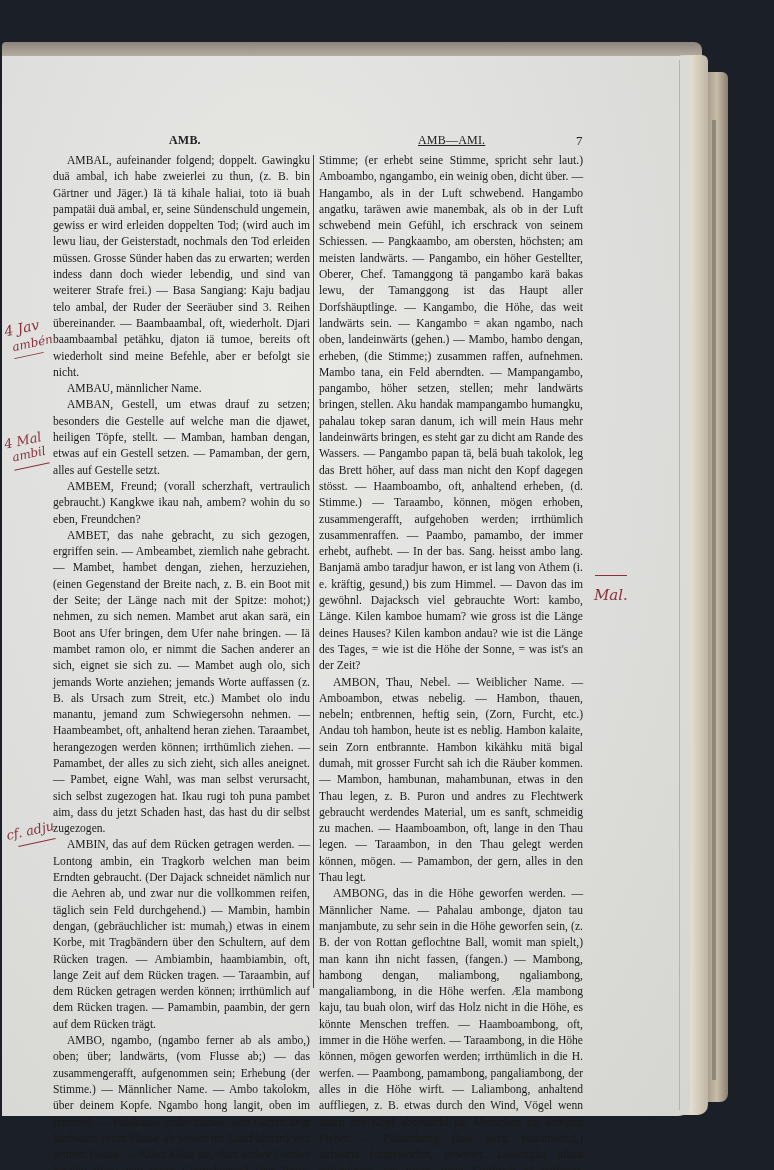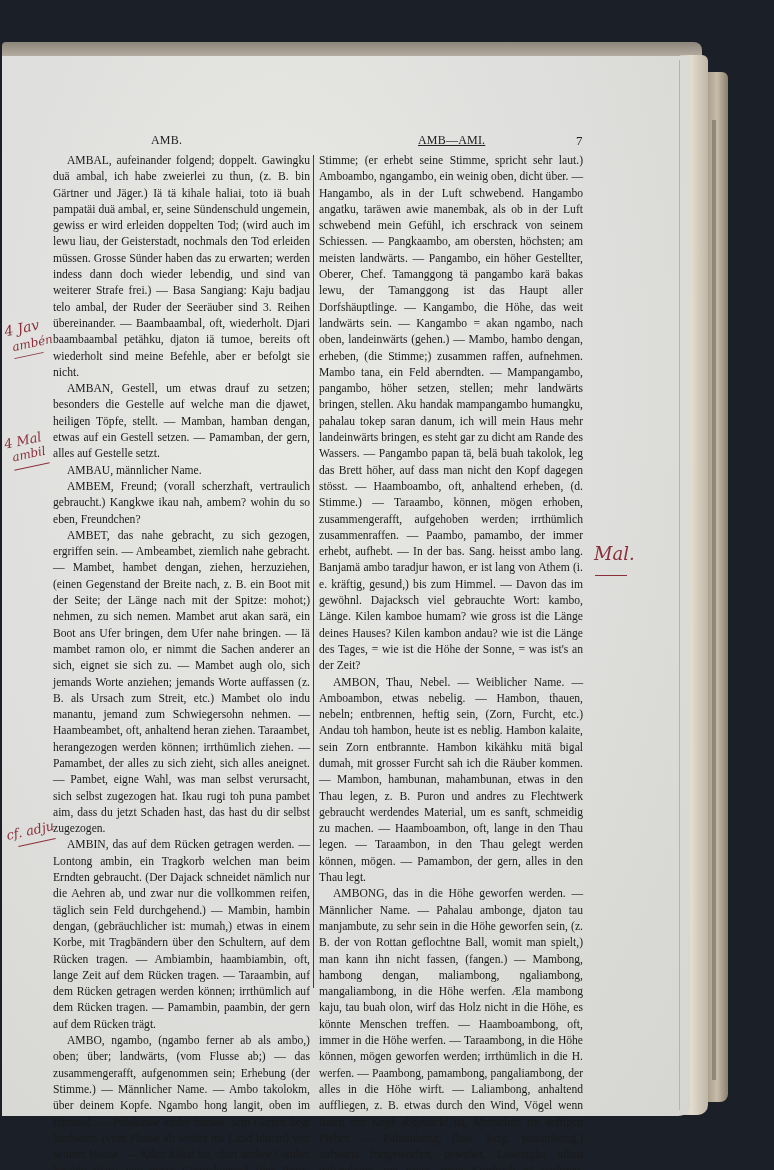--- a/index.html
+++ b/index.html
@@ -46,30 +46,30 @@
 <body>
 
 <div class="book-top"></div>
 <div class="stack-2"></div>
 <div class="stack-1"></div>
 <div class="stack-shade"></div>
 
 <div class="page"></div>
 <div class="page-inner-line"></div>
 
-<div class="running-head" style="left:151px;">AMB.</div>
+<div class="running-head" style="left:169px;font-weight:bold;">AMB.</div>
 <div class="running-head" style="left:418px;text-decoration:underline;">AMB—AMI.</div>
 <div class="running-head" style="left:576px;font-size:13px;">7</div>
 
 <div class="col-rule"></div>
 
 <div class="col col-left">
   <p>AMBAL, aufeinander folgend; doppelt. Gawingku duä ambal, ich habe zweierlei zu thun, (z. B. bin Gärtner und Jäger.) Iä tä kihale haliai, toto iä buah pampatäi duä ambal, er, seine Sündenschuld ungemein, gewiss er wird erleiden doppelten Tod; (wird auch im lewu liau, der Geisterstadt, nochmals den Tod erleiden müssen. Grosse Sünder haben das zu erwarten; werden indess dann doch wieder lebendig, und sind van weiterer Strafe frei.) — Basa Sangiang: Kaju badjau telo ambal, der Ruder der Seeräuber sind 3. Reihen übereinander. — Baambaambal, oft, wiederholt. Djari baambaambal petähku, djaton iä tumoe, bereits oft wiederholt sind meine Befehle, aber er befolgt sie nicht.</p>
+  <p>AMBAU, männlicher Name.</p>
   <p>AMBAN, Gestell, um etwas drauf zu setzen; besonders die Gestelle auf welche man die djawet, heiligen Töpfe, stellt. — Mamban, hamban dengan, etwas auf ein Gestell setzen. — Pamamban, der gern, alles auf Gestelle setzt.</p>
-  <p>AMBAU, männlicher Name.</p>
   <p>AMBEM, Freund; (vorall scherzhaft, vertraulich gebraucht.) Kangkwe ikau nah, ambem? wohin du so eben, Freundchen?</p>
   <p>AMBET, das nahe gebracht, zu sich gezogen, ergriffen sein. — Ambeambet, ziemlich nahe gebracht. — Mambet, hambet dengan, ziehen, herzuziehen, (einen Gegenstand der Breite nach, z. B. ein Boot mit der Seite; der Länge nach mit der Spitze: mohot;) nehmen, zu sich nemen. Mambet arut akan sarä, ein Boot ans Ufer bringen, dem Ufer nahe bringen. — Iä mambet ramon olo, er nimmt die Sachen anderer an sich, eignet sie sich zu. — Mambet augh olo, sich jemands Worte anziehen; jemands Worte auffassen (z. B. als Ursach zum Streit, etc.) Mambet olo indu manantu, jemand zum Schwiegersohn nehmen. — Haambeambet, oft, anhaltend heran ziehen. Taraambet, herangezogen werden können; irrthümlich ziehen. — Pamambet, der alles zu sich zieht, sich alles aneignet. — Pambet, eigne Wahl, was man selbst verursacht, sich selbst zugezogen hat. Ikau rugi toh puna pambet aim, dass du jetzt Schaden hast, das hast du dir selbst zugezogen.</p>
   <p>AMBIN, das auf dem Rücken getragen werden. — Lontong ambin, ein Tragkorb welchen man beim Erndten gebraucht. (Der Dajack schneidet nämlich nur die Aehren ab, und zwar nur die vollkommen reifen, täglich sein Feld durchgehend.) — Mambin, hambin dengan, (gebräuchlicher ist: mumah,) etwas in einem Korbe, mit Tragbändern über den Schultern, auf dem Rücken tragen. — Ambiambin, haambiambin, oft, lange Zeit auf dem Rücken tragen. — Taraambin, auf dem Rücken getragen werden können; irrthümlich auf dem Rücken tragen. — Pamambin, paambin, der gern auf dem Rücken trägt.</p>
   <p>AMBO, ngambo, (ngambo ferner ab als ambo,) oben; über; landwärts, (vom Flusse ab;) — das zusammengerafft, aufgenommen sein; Erhebung (der Stimme.) — Männlicher Name. — Ambo takolokm, über deinem Kopfe. Ngambo hong langit, oben im Himmel. — Palakanae ambo humae, sein Garten liegt landwärts (vom Flusse ab weiter ins Land hinein) von seinem Hause. — Kilen käkäi ita, djari amboe? ombet katahie djari; wie unser Getrocknetes? (der Reiss, welcher um ihn dann durch Stampfen enthülsen zu können, in den Sonnenschein gelegt war;) ist es schon aufgenommen? genug seine Länge schon; (er ist lange genug getrocknet.) — Paham ambon aughe, stark die Erhebung seiner</p>
 </div>
 
 <div class="col col-right">
   <p class="cont">Stimme; (er erhebt seine Stimme, spricht sehr laut.) Amboambo, ngangambo, ein weinig oben, dicht über. — Hangambo, als in der Luft schwebend. Hangambo angatku, taräwen awie manembak, als ob in der Luft schwebend mein Gefühl, ich erschrack von seinem Schiessen. — Pangkaambo, am obersten, höchsten; am meisten landwärts. — Pangambo, ein höher Gestellter, Oberer, Chef. Tamanggong tä pangambo karä bakas lewu, der Tamanggong ist das Haupt aller Dorfshäuptlinge. — Kangambo, die Höhe, das weit landwärts sein. — Kangambo = akan ngambo, nach oben, landeinwärts (gehen.) — Mambo, hambo dengan, erheben, (die Stimme;) zusammen raffen, aufnehmen. Mambo tana, ein Feld aberndten. — Mampangambo, pangambo, höher setzen, stellen; mehr landwärts bringen, stellen. Aku handak mampangambo humangku, pahalau tokep saran danum, ich will mein Haus mehr landeinwärts bringen, es steht gar zu dicht am Rande des Wassers. — Pangambo papan tä, belä buah takolok, leg das Brett höher, auf dass man nicht den Kopf dagegen stösst. — Haamboambo, oft, anhaltend erheben, (d. Stimme.) — Taraambo, können, mögen erhoben, zusammengerafft, aufgehoben werden; irrthümlich zusammenraffen. — Paambo, pamambo, der immer erhebt, aufhebt. — In der bas. Sang. heisst ambo lang. Banjamä ambo taradjur hawon, er ist lang von Athem (i. e. kräftig, gesund,) bis zum Himmel. — Davon das im gewöhnl. Dajacksch viel gebrauchte Wort: kambo, Länge. Kilen kamboe humam? wie gross ist die Länge deines Hauses? Kilen kambon andau? wie ist die Länge des Tages, = wie ist die Höhe der Sonne, = was ist's an der Zeit?</p>
   <p>AMBON, Thau, Nebel. — Weiblicher Name. — Amboambon, etwas nebelig. — Hambon, thauen, nebeln; entbrennen, heftig sein, (Zorn, Furcht, etc.) Andau toh hambon, heute ist es neblig. Hambon kalaite, sein Zorn entbrannte. Hambon kikähku mitä bigal dumah, mit grosser Furcht sah ich die Räuber kommen. — Mambon, hambunan, mahambunan, etwas in den Thau legen, z. B. Puron und andres zu Flechtwerk gebraucht werdendes Material, um es sanft, schmeidig zu machen. — Haamboambon, oft, lange in den Thau legen. — Taraambon, in den Thau gelegt werden können, mögen. — Pamambon, der gern, alles in den Thau legt.</p>
   <p>AMBONG, das in die Höhe geworfen werden. — Männlicher Name. — Pahalau ambonge, djaton tau manjambute, zu sehr sein in die Höhe geworfen sein, (z. B. der von Rottan geflochtne Ball, womit man spielt,) man kann ihn nicht fassen, (fangen.) — Mambong, hambong dengan, maliambong, ngaliambong, mangaliambong, in die Höhe werfen. Æla mambong kaju, tau buah olon, wirf das Holz nicht in die Höhe, es könnte Menschen treffen. — Haamboambong, oft, immer in die Höhe werfen. — Taraambong, in die Höhe können, mögen geworfen werden; irrthümlich in die H. werfen. — Paambong, pamambong, pangaliambong, der alles in die Höhe wirft. — Laliambong, anhaltend auffliegen, z. B. etwas durch den Wind, Vögel wenn ihnen der Kopf abgehackt ist, Menschen im heftigen Fieber. — Paliambong, (bas. Sang. patiambong,) aufwärts fortgeworfen, gewehet. Lawongku nihau paliambong awi riwut, mein Kopftuch ist verloren, fortgewehet durch den Wind.</p>
@@ -80,14 +80,14 @@
 <div class="note" style="left:12px;top:336px;font-size:12px;">ambén</div>
 <div class="note-line" style="left:14px;top:355px;width:30px;"></div>
 
 <div class="note" style="left:4px;top:433px;font-size:13px;">4 Mal</div>
 <div class="note" style="left:12px;top:447px;font-size:12px;">ambil</div>
 <div class="note-line" style="left:14px;top:466px;width:36px;"></div>
 
 <div class="note" style="left:6px;top:823px;font-size:13px;">cf. adju</div>
 <div class="note-line" style="left:18px;top:842px;width:38px;"></div>
 
-<div class="note" style="left:594px;top:543px;font-size:18px;transform:none;">Mal.</div>
+<div class="note" style="left:594px;top:586px;font-size:15px;transform:none;">Mal.</div>
 <div class="note-line" style="left:595px;top:575px;width:32px;transform:none;"></div>
 
 </body></html>

